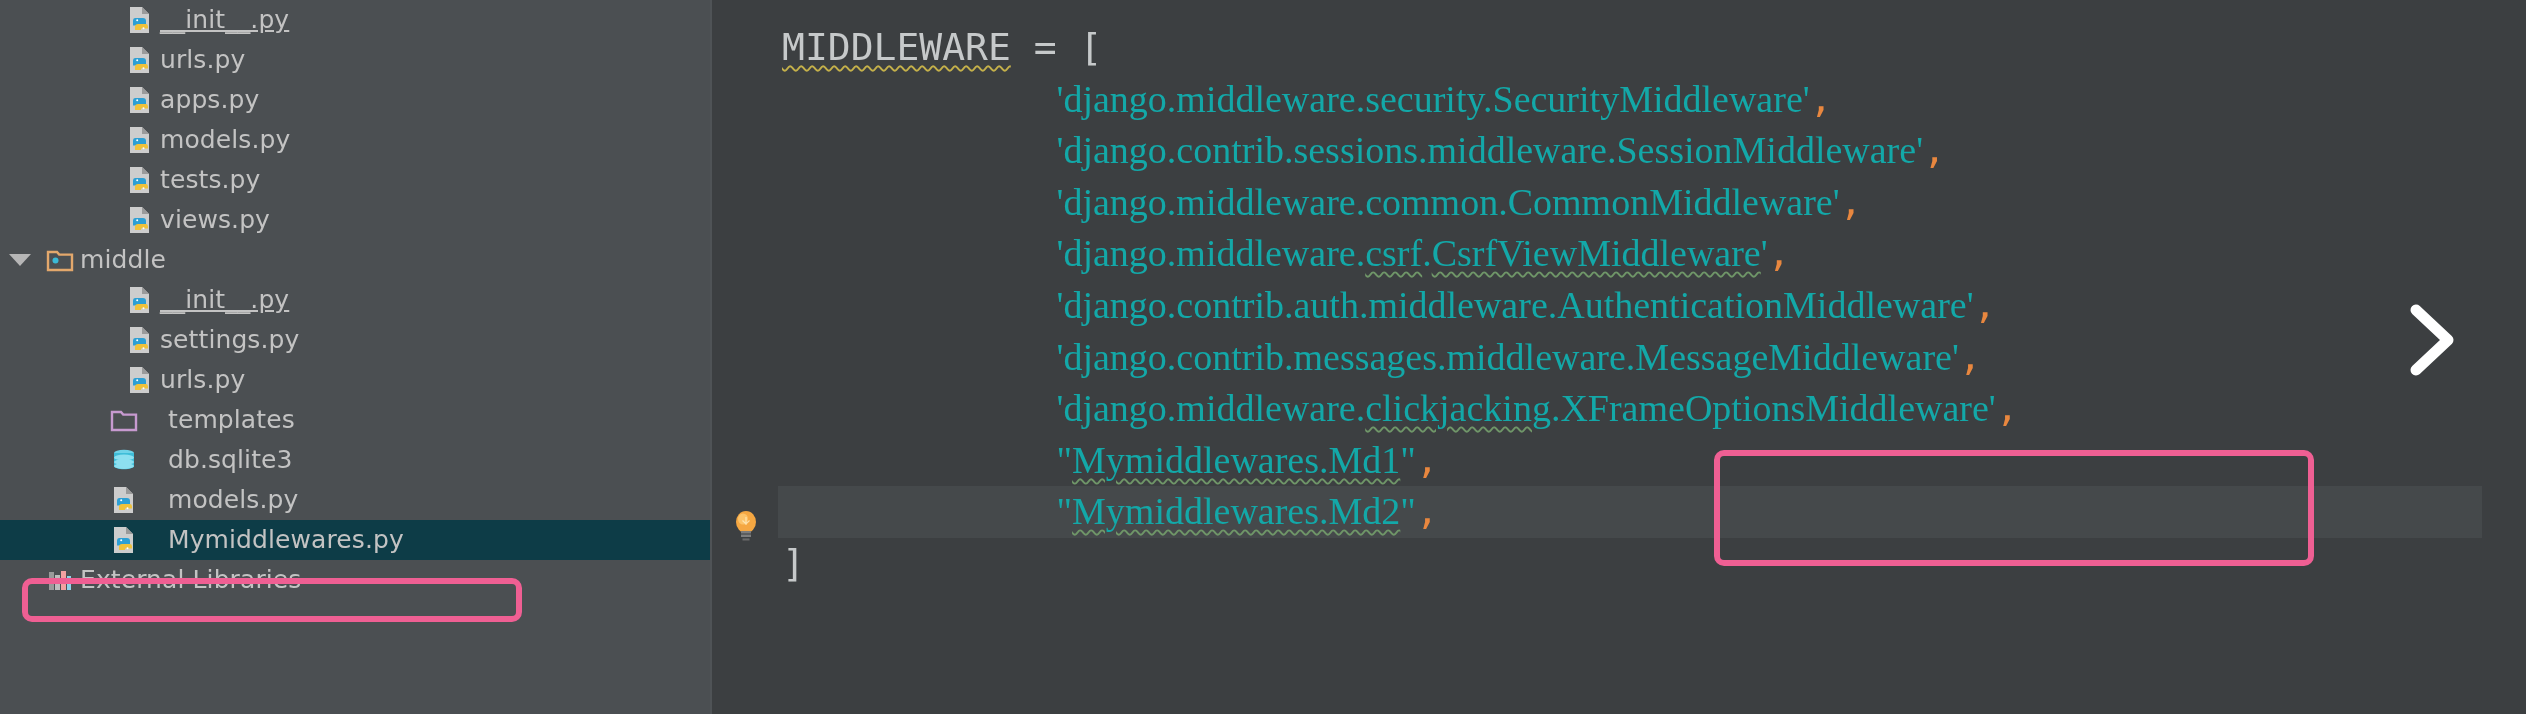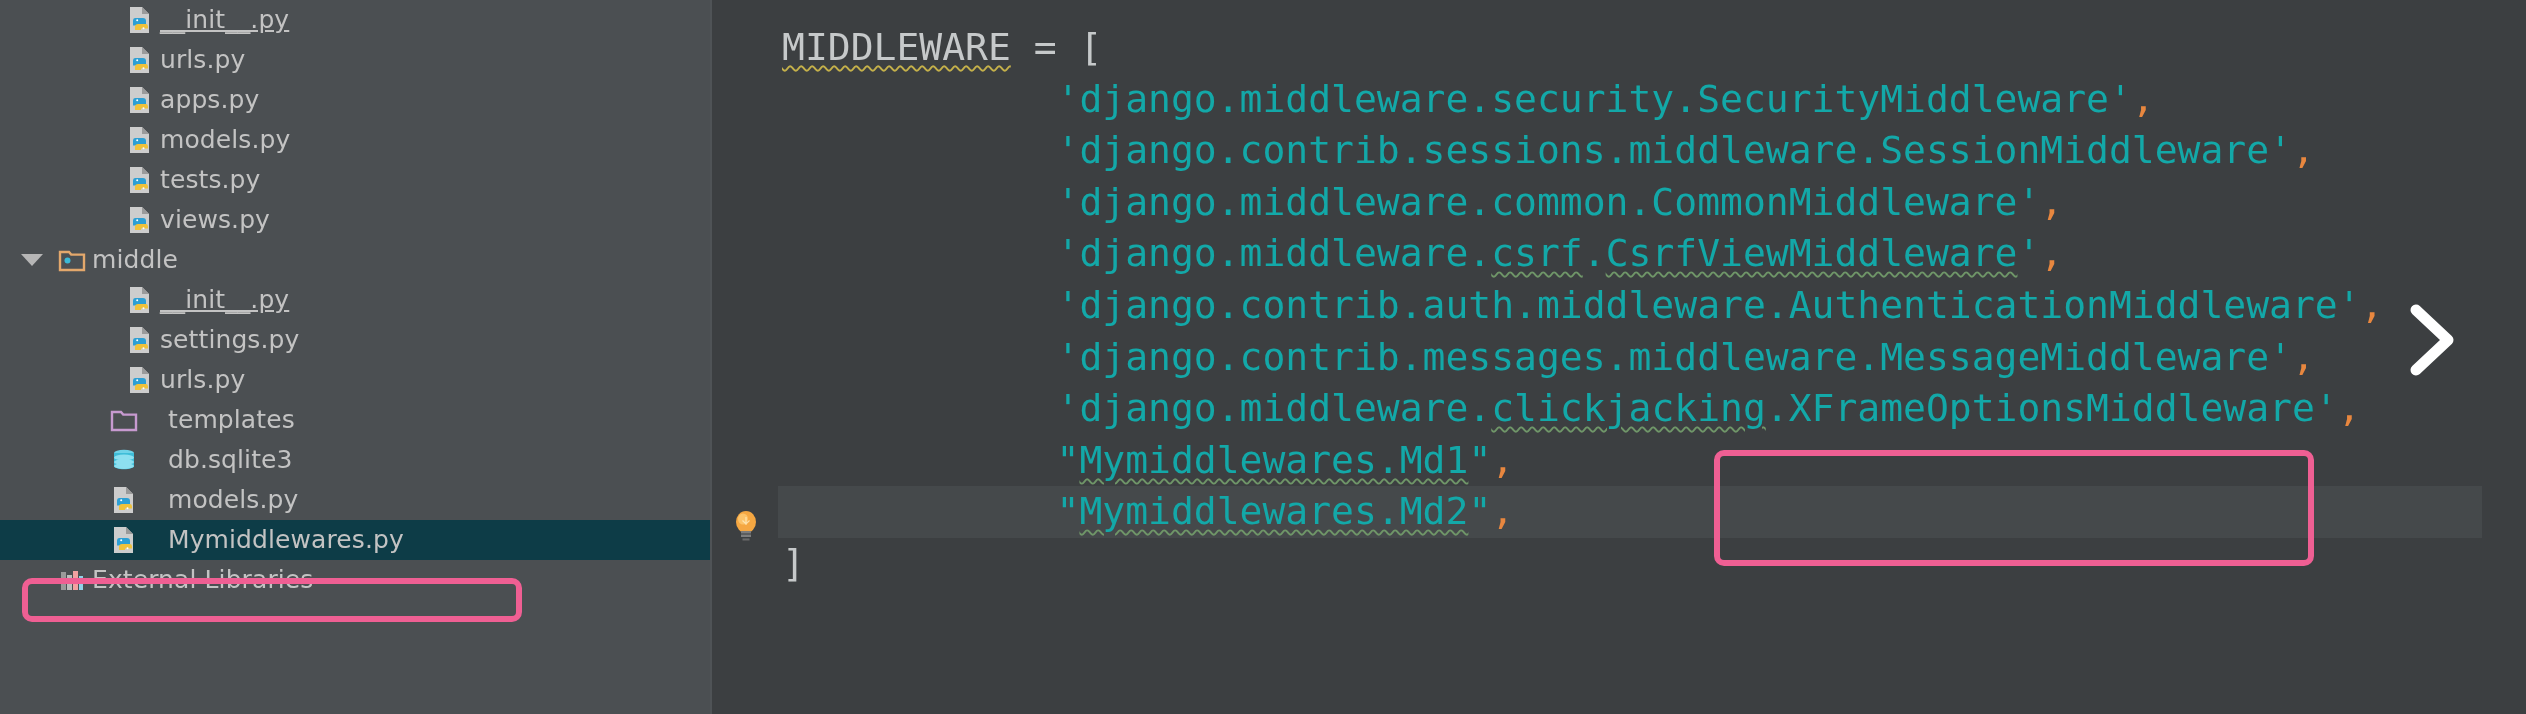--- a/index.html
+++ b/index.html
@@ -29,21 +29,21 @@
     flex: none;
     overflow: hidden;
   }
   .tree { position: relative; padding-top: 0px; }
 
   .tree-row {
     position: relative;
     height: 40px;
     display: flex;
     align-items: center;
-    padding-left: 12px;
+    padding-left: 0px;
     white-space: nowrap;
   }
   .tree-row.selected { background: #0d3c47; }
 
   .arrow-cell {
     width: 40px; height: 40px;
     flex: none;
     display: flex; align-items: center; justify-content: center;
   }
   .arrow-down {
@@ -121,21 +121,21 @@
     position: relative;
     height: 51.6px;
     white-space: pre;
     padding-left: 4px;
   }
   .line.current { background: #45494b; }
 
   .tok-var   { color: #c6c9ca; }
   .tok-op    { color: #c6c9ca; }
   .tok-brk   { color: #c6c9ca; }
-  .tok-str   { color: #13a8a8; }
+  .tok-str   { color: #13a8a8; font-family: Liberation Serif, serif; }
   .tok-comma { color: #e8873f; }
 
   
   .wavy-warn {
     text-decoration: underline;
     text-decoration-style: wavy;
     text-decoration-color: #c5b14a;
     text-underline-offset: 5px;
     text-decoration-thickness: 2px;
   }

